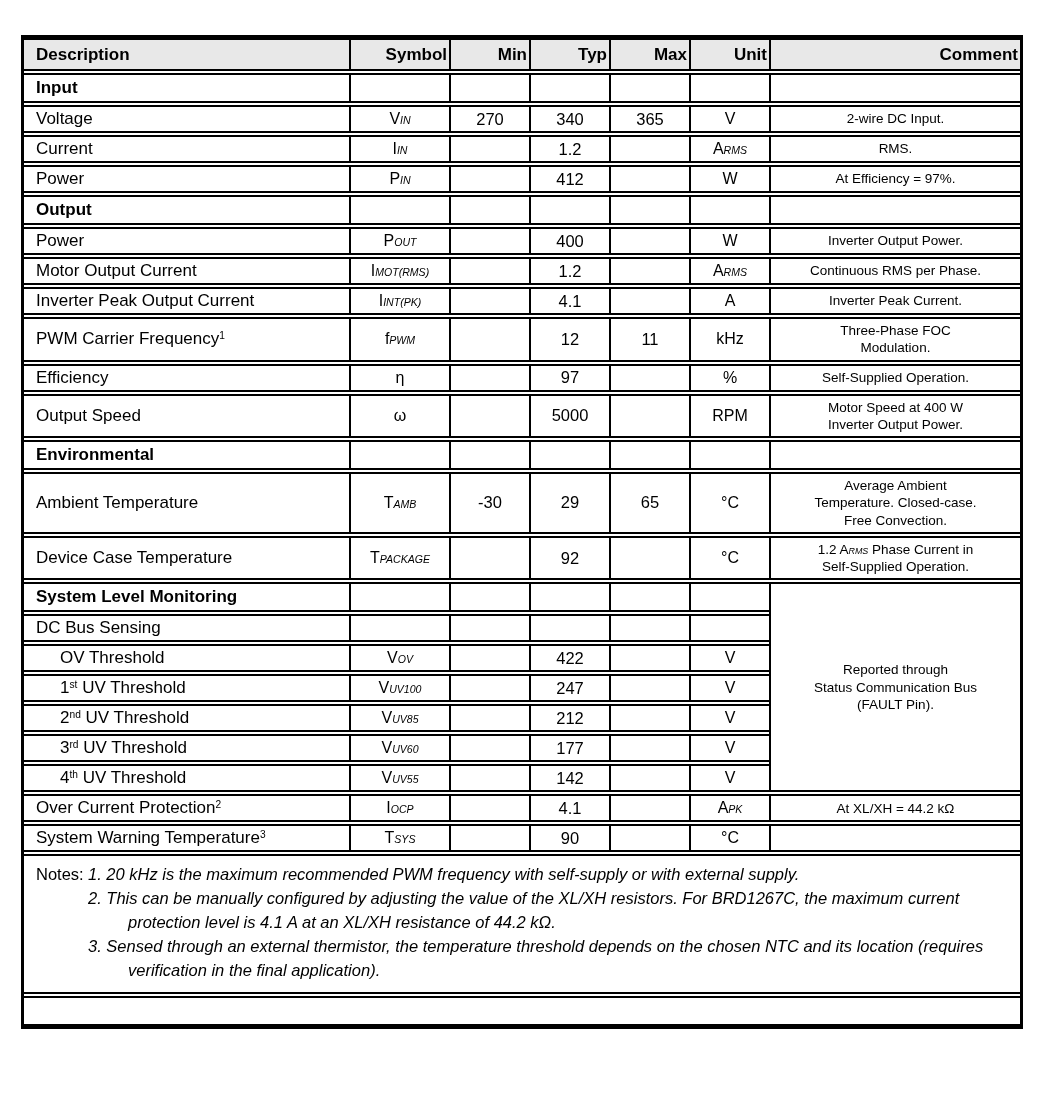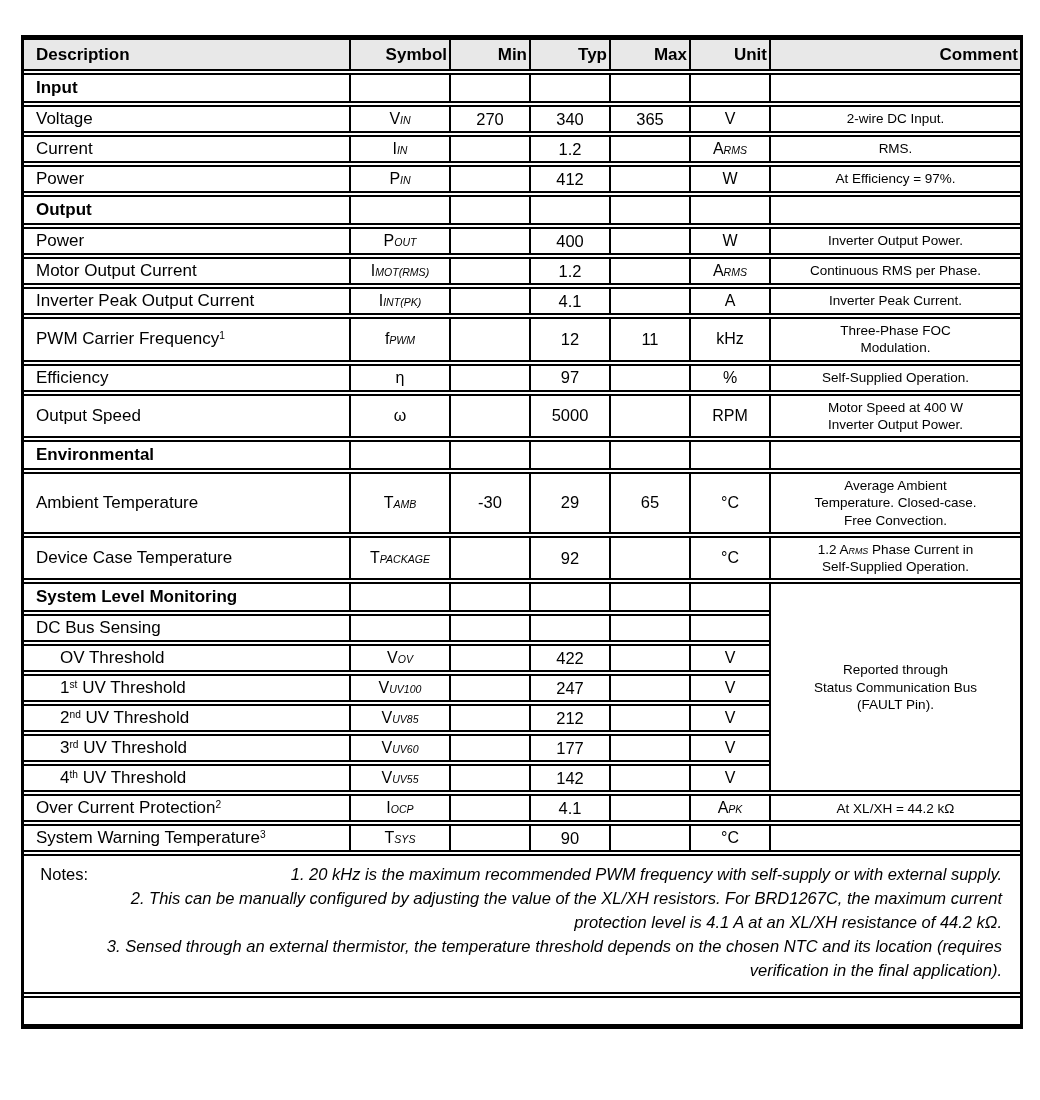--- a/index.html
+++ b/index.html
@@ -60,21 +60,21 @@
   td.c-comment {
     text-align: center;
     font-size: 13.5px;
     line-height: 1.28;
     padding: 3px 6px;
   }
   sub { font-size: 0.66em; vertical-align: baseline; line-height: 0; font-style: italic; }
   sup { font-size: 0.6em;  vertical-align: 0.5em;    line-height: 0; }
 
   
-  td.notes-cell { padding: 7px 18px 9px 12px; font-size: 16.5px; line-height: 1.45; text-align: right; }
+  td.notes-cell { padding: 7px 10px 9px 12px; font-size: 16.5px; line-height: 1.45; }
   .notes-flex { display: flex; align-items: flex-start; }
   .notes-label { flex: 0 0 52px; }
   .notes-items { flex: 1 1 auto; font-style: italic; }
   .note-item { padding-left: 40px; text-indent: -40px; }
 
   
   td.caption-cell { text-align: center; padding: 13px 4px; font-size: 17px; }
 </style>
 </head>
 <body>

